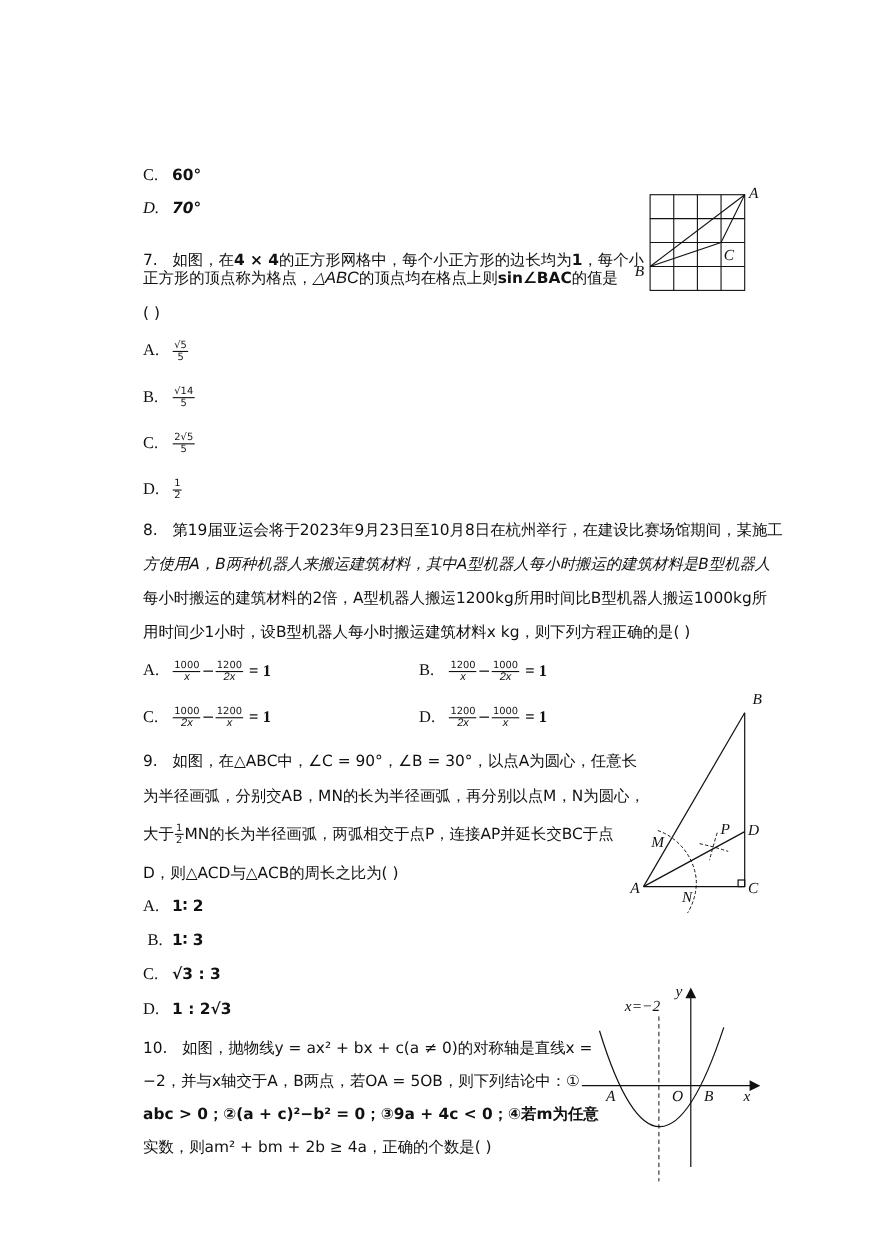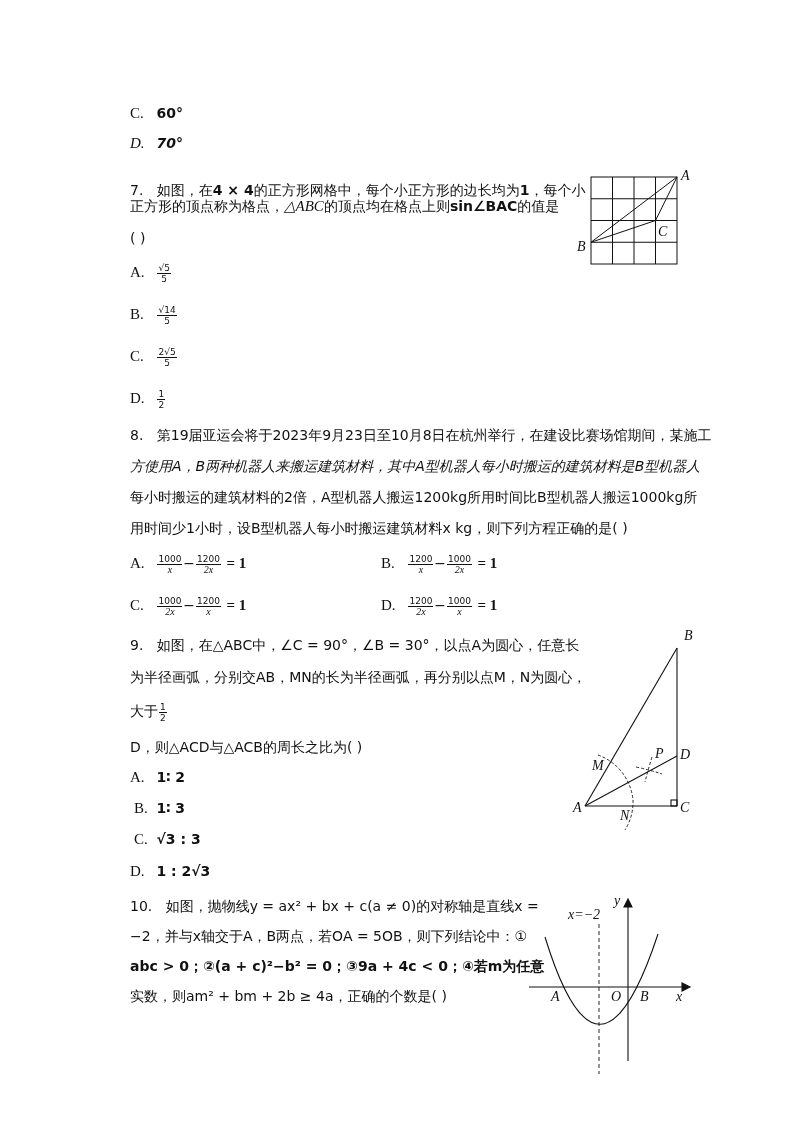--- a/index.html
+++ b/index.html
@@ -1,21 +1,21 @@
 <!DOCTYPE html>
 <html><head>
 <meta charset="utf-8">
 <style>
   html, body { margin:0; padding:0; background:#ffffff; }
   body { width:794px; height:1123px; position:relative; overflow:hidden;
          font-family:"DejaVu Sans", sans-serif; color:#111; font-size:14px; }
-  .line { position:absolute; left:130px; white-space:nowrap; font-size:14px; line-height:20px; }
+  .line { position:absolute; left:130px; white-space:nowrap; font-size:14px; line-height:20px;margin-top:47px; }
   .opt-letter { font-family:"Liberation Serif", serif; font-size:15px; display:inline-block; width:22px; }
   .b { font-weight:bold; }
-  .i { font-family:Liberation Serif, serif; font-style:italic; font-size:15px; }
+  .i { font-family:Liberation Sans, sans-serif; font-style:italic; font-size:15px; }
   .m { font-family:"Liberation Serif", serif; font-size:15px; }
   .frac { display:inline-flex; flex-direction:column; align-items:center; vertical-align:middle;
           font-size:9px; line-height:10px; margin:0 1px; }
   .frac .num { border-bottom:1px solid #111; padding:0 1px; }
   .frac .den { padding:0 1px; }
   svg { position:absolute; }
   svg text { font-family:"Liberation Serif", serif; font-style:italic; font-size:14px; fill:#111; }
 </style>
 </head>
 <body>
@@ -137,33 +137,33 @@
 </div>
 
 <div class="line" style="top:635px;">
   <span>9.</span>&nbsp;&nbsp;&nbsp;<span>如图，在△ABC中，∠C = 90°，∠B = 30°，以点A为圆心，任意长</span>
 </div>
 <div class="line" style="top:667px;">为半径画弧，分别交AB，MN的长为半径画弧，再分别以点M，N为圆心，</div>
 <div class="line" style="top:701px;">
   <span>大于</span><span class="frac">
       <span class="num">1</span>
       <span class="den">2</span>
-    </span>
+    </span><span>MN的长为半径画弧，两弧相交于点P，连接AP并延长交BC于点</span>
 </div>
 <div class="line" style="top:737px;">D，则△ACD与△ACB的周长之比为(    )</div>
 
 <div class="line" style="top:767px;">
   <span class="opt-letter">A.</span>
   <span class="b">1∶ 2</span>
 </div>
 <div class="line" style="top:798px;text-align:center;">
   <span class="opt-letter">B.</span>
   <span class="b">1∶ 3</span>
 </div>
-<div class="line" style="top:829px;text-align:center;">
+<div class="line" style="top:829px;">
   <span class="opt-letter">C.</span>
   <span class="b">√3 : 3</span>
 </div>
 <div class="line" style="top:861px;">
   <span class="opt-letter">D.</span>
   <span class="b">1 : 2√3</span>
 </div>
 
 <svg style="left:560px; top:625px;" width="150" height="230" viewBox="560 625 150 230">
   <g stroke="#111" stroke-width="1.1" fill="none">

